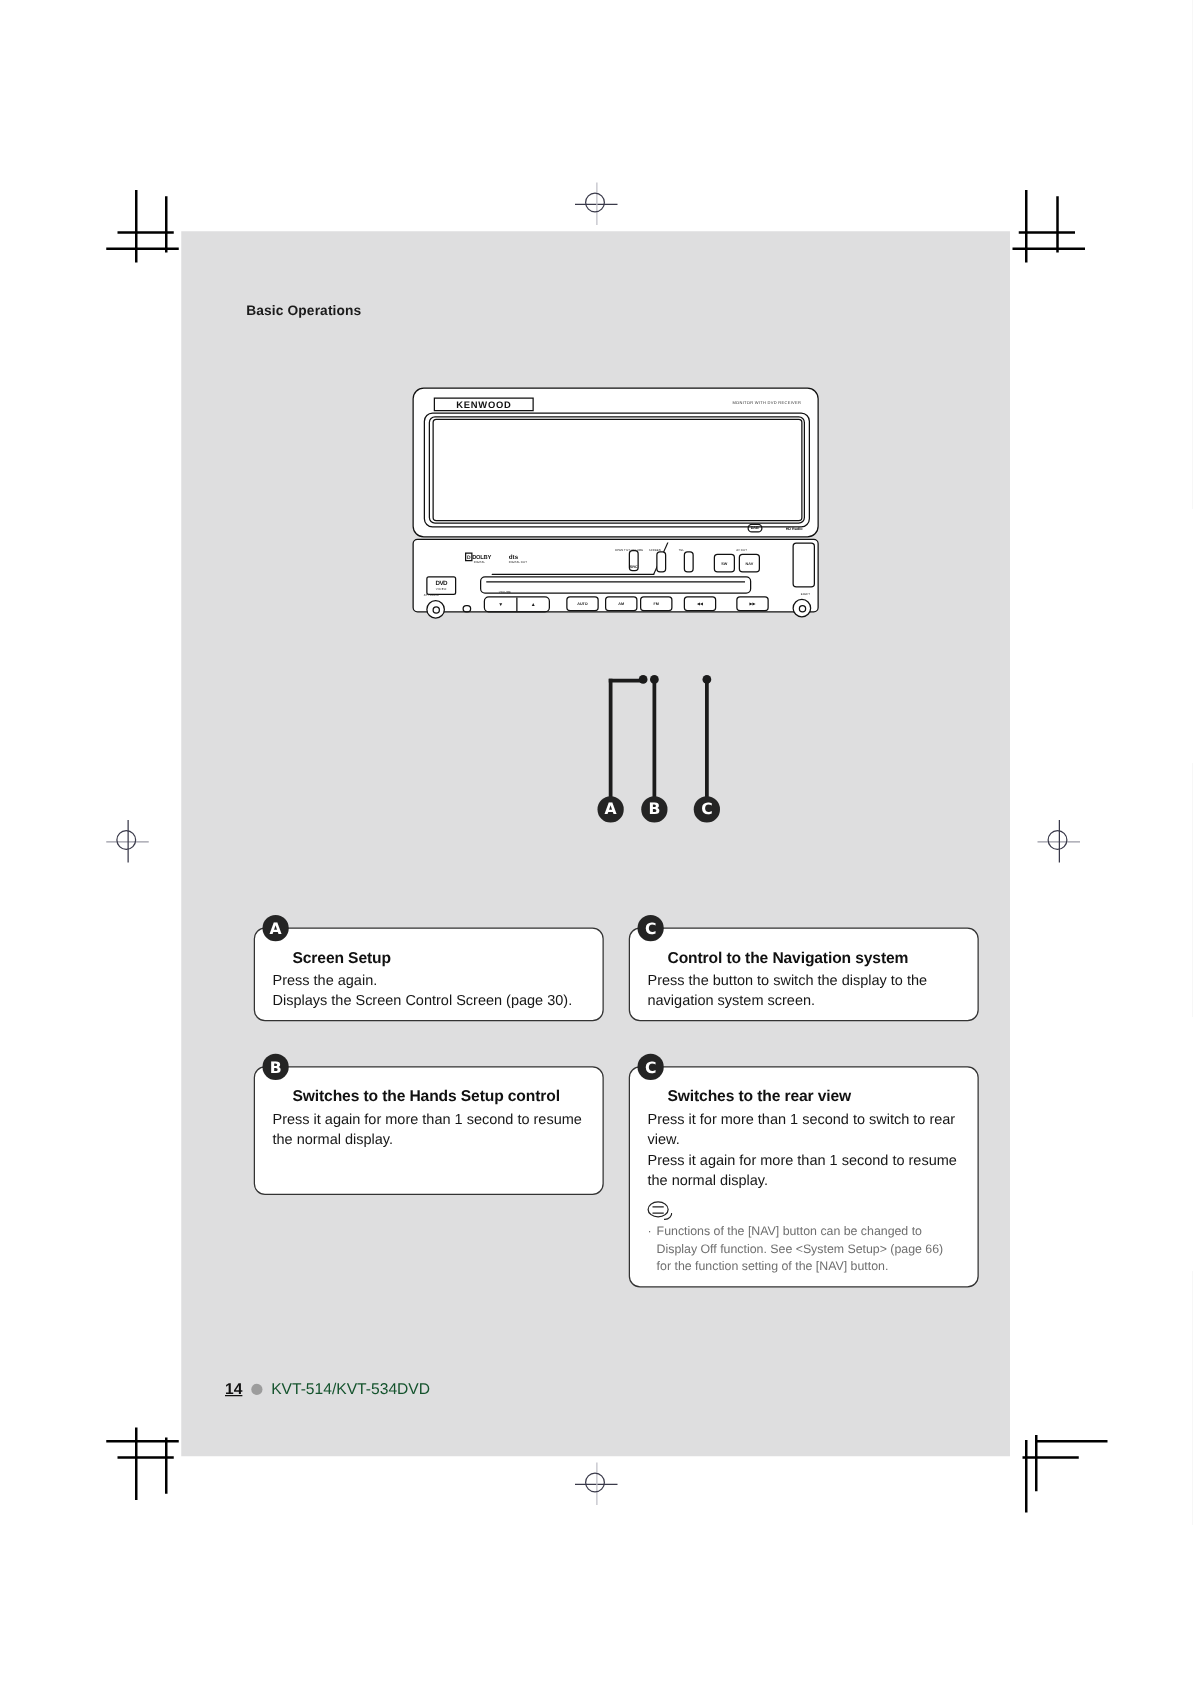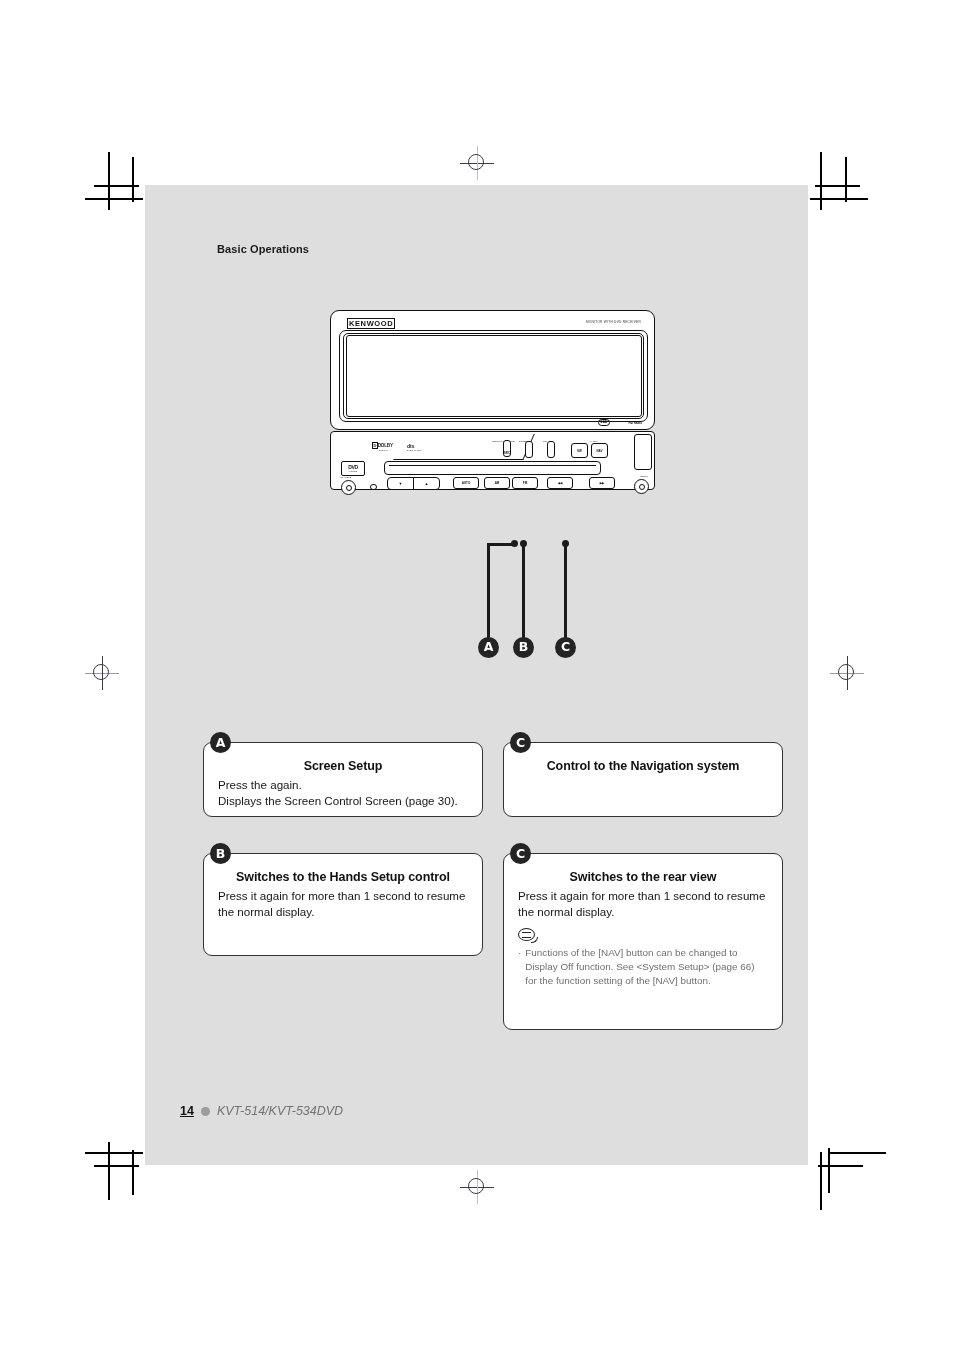--- a/index.html
+++ b/index.html
@@ -11,28 +11,28 @@
   .regmark{position:absolute;width:34px;height:34px;}
   .regmark .rc{position:absolute;left:8px;top:8px;width:16px;height:16px;
       border:1px solid #3a3a4a;border-radius:50%;box-sizing:border-box;}
   .regmark .rh{position:absolute;left:0;top:16.5px;width:34px;height:1px;background:#3a3a4a;}
   .regmark .rv{position:absolute;top:0;left:16.5px;width:1px;height:34px;background:#3a3a4a;}
 
   
   #sheet{position:absolute;left:145px;top:185px;width:663px;height:980px;background:#dededf;}
 
   #page-header{position:absolute;left:52px;top:58px;font-size:11px;font-weight:bold;
-      letter-spacing:.1px;color:#1b1b1b;margin-left:20px;}
+      letter-spacing:.1px;color:#1b1b1b;}
 
   
   #device{position:absolute;left:185px;top:125px;width:325px;height:180px;}
   .dev-shell{position:absolute;left:0;top:0;width:325px;height:120px;border:1.6px solid #111;
       border-radius:9px;background:#fff;box-sizing:border-box;}
   .dev-brand{position:absolute;left:16px;top:7px;font-size:7.5px;font-weight:bold;
-      letter-spacing:.6px;border:1px solid #111;padding:0 1px;line-height:9px;color:#111;}
+      letter-spacing:.6px;border:1px solid #111;padding:0 17px;line-height:9px;color:#111;}
   .dev-sub{position:absolute;right:13px;top:9px;font-size:3.2px;letter-spacing:.25px;color:#333;}
   .bezel-out{position:absolute;left:8px;top:19px;width:309px;height:92px;border:1px solid #111;
       border-radius:7px;box-sizing:border-box;}
   .bezel-in{position:absolute;left:12px;top:22px;width:301px;height:86px;border:1px solid #111;
       border-radius:5px;box-sizing:border-box;background:#fff;}
   .scr{position:absolute;left:14.5px;top:24px;width:296px;height:82px;border:.8px solid #111;
       border-radius:3px;box-sizing:border-box;background:#fff;}
   .logo-sm{position:absolute;bottom:3px;font-size:3px;font-weight:bold;color:#111;}
   .logo-dab{right:44px;border:1px solid #111;border-radius:4px;padding:0 2px;line-height:5px;}
   .logo-hd{right:12px;line-height:6px;}
@@ -67,40 +67,40 @@
 
   
   .leader{position:absolute;background:#1b1b1b;}
   .ldot{position:absolute;width:7px;height:7px;border-radius:50%;background:#1b1b1b;}
   .badge{position:absolute;width:21px;height:21px;border-radius:50%;background:#242424;color:#fff;
       display:flex;align-items:center;justify-content:center;font-size:12.5px;font-weight:bold;
       font-family:"DejaVu Sans", sans-serif;line-height:1;}
 
   
   .cbox{position:absolute;background:#fff;border:1.4px solid #333;border-radius:9px;box-sizing:border-box;}
-  .cbox .bhead{font-size:12.5px;font-weight:bold;color:#111;margin:0 0 4px 0;letter-spacing:-.1px;text-align:center;}
+  .cbox .bhead{font-size:12.5px;font-weight:bold;color:#111;margin:0 0 4px 16px;letter-spacing:-.1px;}
   .cbox p{margin:0;font-size:11.6px;line-height:16.4px;color:#161616;}
   .cbox .inner{padding:16px 14px 11px 14px;}
   .bbadge{position:absolute;left:6px;top:-11px;width:21px;height:21px;border-radius:50%;background:#242424;
       color:#fff;display:flex;align-items:center;justify-content:center;font-size:12.5px;font-weight:bold;
       font-family:"DejaVu Sans", sans-serif;}
   .noteicon{margin:7px 0 2px 0;width:22px;height:16px;position:relative;}
   .noteicon .bub{position:absolute;left:0;top:0;width:17px;height:13px;border:1.3px solid #222;border-radius:50%;box-sizing:border-box;}
   .noteicon .bub:before{content:"";position:absolute;left:3px;top:3px;right:3px;height:1px;
       border-top:1px solid #222;border-bottom:1px solid #222;height:4px;}
   .noteicon .tail{position:absolute;left:13px;top:9px;width:7px;height:6px;border:1.3px solid #222;
       border-radius:0 0 8px 0;border-left:none;border-top:none;box-sizing:border-box;}
   .notetext{font-size:9.9px;line-height:14.2px;color:#6f6f6f;display:flex;gap:4px;}
   .notetext .bullet{flex:0 0 auto;}
 
   
   #footer{position:absolute;left:35px;bottom:47px;display:flex;align-items:center;gap:7px;}
   #footer .pnum{font-size:12.5px;font-weight:bold;color:#111;text-decoration:underline;}
   #footer .fdot{width:9px;height:9px;border-radius:50%;background:#9c9c9c;display:block;}
-  #footer .fmodel{font-size:12.5px;color:#737373;font-style:italic;}
+  #footer .fmodel{font-size:12.5px;color:#14532d;}
 </style>
 </head>
 <body>
 
 <div>
 
   <div class="cmark" style="left:108px;top:152px;width:2px;height:58px;"></div>
   <div class="cmark" style="left:132px;top:157px;width:2px;height:45px;"></div>
   <div class="cmark" style="left:85px;top:198px;width:58px;height:2px;"></div>
   <div class="cmark" style="left:94px;top:185px;width:45px;height:2px;"></div>
@@ -230,35 +230,37 @@
       <div class="bhead">Screen Setup</div>
       <p>Press the again.</p>
       <p>Displays the Screen Control Screen (page 30).</p>
     </div>
   </div>
 
   <div class="cbox" style="left:358px;top:557px;width:280px;height:75px;">
     <div class="bbadge">C</div>
     <div class="inner">
       <div class="bhead">Control to the Navigation system</div>
+      <p>Press the button to switch the display to the navigation system screen.</p>
     </div>
   </div>
 
   <div class="cbox" style="left:58px;top:668px;width:280px;height:103px;">
     <div class="bbadge">B</div>
     <div class="inner">
       <div class="bhead">Switches to the Hands Setup control</div>
       <p>Press it again for more than 1 second to resume the normal display.</p>
     </div>
   </div>
 
   <div class="cbox" style="left:358px;top:668px;width:280px;height:177px;">
     <div class="bbadge">C</div>
     <div class="inner">
       <div class="bhead">Switches to the rear view</div>
+      <p>Press it for more than 1 second to switch to rear view.</p>
       <p>Press it again for more than 1 second to resume the normal display.</p>
       <div class="noteicon">
         <div class="bub"></div>
           <div class="tail"></div>
       </div>
       <div class="notetext">
         <span class="bullet">·</span>
         <span>Functions of the [NAV] button can be changed to Display Off function. See &lt;System Setup&gt; (page 66) for the function setting of the [NAV] button.</span>
       </div>
     </div>

